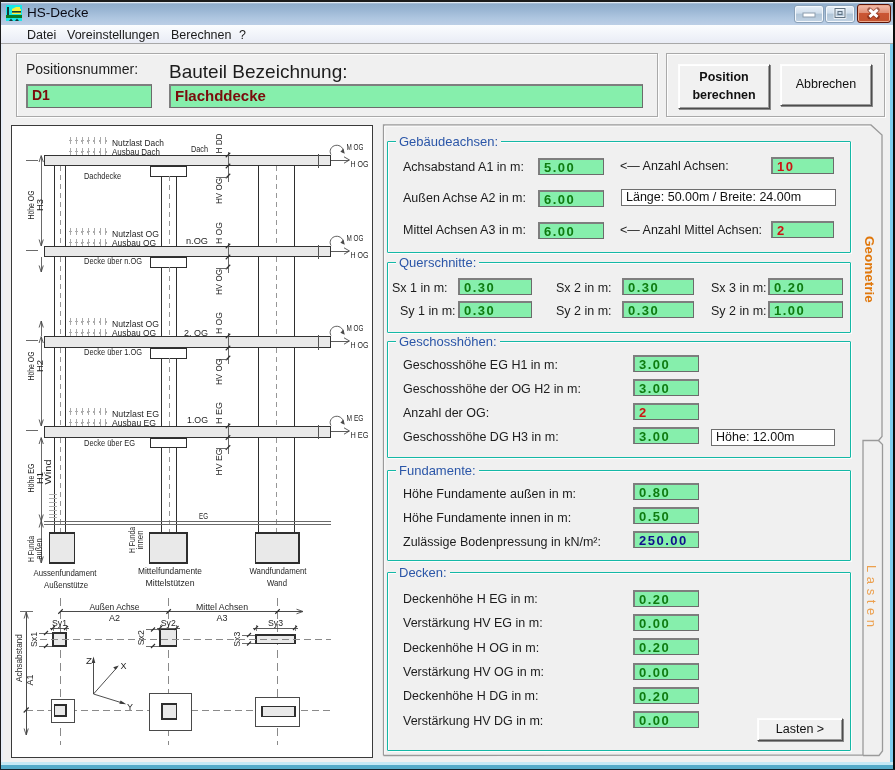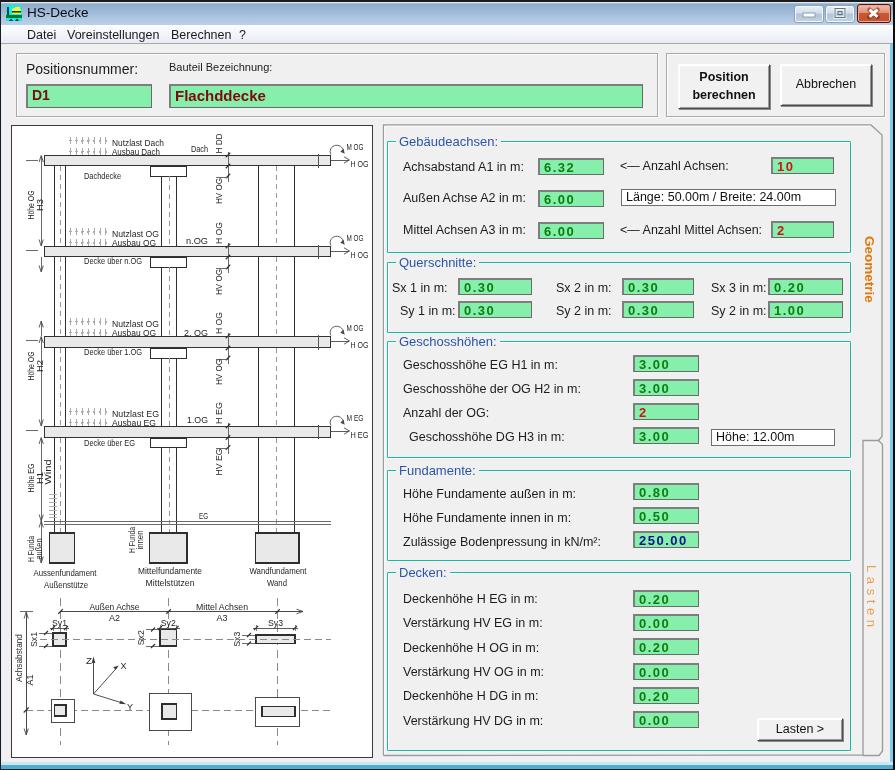--- a/index.html
+++ b/index.html
@@ -87,21 +87,21 @@
 <div class="abs" id="frame-bot1"></div>
 <div class="abs" id="frame-bot2"></div>
 <div class="abs" id="frame-bot3"></div>
 
 <div class="abs etched" id="toppanelL"></div>
 <div class="abs etched" id="toppanelR"></div>
 <div class="lbl" style="left:26px;top:61px;font-size:14px;">Positionsnummer:</div>
 <div class="edit" style="left:26px;top:84px;width:123px;height:21px;">
     <span style="font-size:14px;font-weight:bold;color:#7a0c0c;">D1</span>
   </div>
-<div class="lbl" style="left:169px;top:61px;font-size:11px;text-align:right;">Bauteil Bezeichnung:</div>
+<div class="lbl" style="left:169px;top:61px;font-size:19px;text-align:right;">Bauteil Bezeichnung:</div>
 <div class="edit" style="left:169px;top:84px;width:471px;height:21px;">
     <span style="font-size:15px;font-weight:bold;color:#7a0c0c;">Flachddecke</span>
   </div>
 <div class="btn" style="left:678px;top:64px;width:90px;height:40px;font-size:12.5px;font-weight:bold;line-height:1.45;padding-top:3px;">Position<br>berechnen</div>
 <div class="btn" style="left:780px;top:64px;width:90px;height:40px;font-size:12.5px;line-height:38px;">Abbrechen</div>
 
 <svg class="abs" style="left:380px;top:120px;" width="515" height="645">
  <g fill="none" stroke="#9a9a9a" stroke-width="1.3">
   <path d="M3.5 635.5 L3.5 5 L491 5 L502 15 L502 316.5 L498.5 320.5 L483 320.5 L483 635 L3.5 635.5"></path>
   <path d="M498.5 320.5 L502.5 324.5 L502.5 631 L499 635.5 L483 635.5"></path>
@@ -124,21 +124,21 @@
   </div>
 <div class="group" style="top:470px;height:89px;">
     <span class="gtitle">Fundamente:</span>
   </div>
 <div class="group" style="top:572px;height:177px;">
     <span class="gtitle">Decken:</span>
   </div>
 
 <div class="lbl" style="left:403px;top:160px;">Achsabstand A1 in m:</div>
 <div class="edit" style="left:538px;top:158px;width:63px;height:14px;">
-    <span class="val green" style="top:0;">6.32</span>
+    <span class="val green" style="top:0;">5.00</span>
   </div>
 <div class="lbl" style="left:620px;top:159px;">&lt;— Anzahl Achsen:</div>
 <div class="edit" style="left:771px;top:157px;width:60px;height:14px;">
     <span class="val red" style="top:0;">10</span>
   </div>
 <div class="lbl" style="left:403px;top:191px;">Außen Achse A2 in m:</div>
 <div class="edit" style="left:538px;top:190px;width:63px;height:14px;">
     <span class="val green" style="top:0;">6.00</span>
   </div>
 <div class="panelbox" style="left:621px;top:189px;width:213px;height:15px;">
@@ -183,21 +183,21 @@
     <span class="val green" style="top:0;">3.00</span>
   </div>
 <div class="lbl" style="left:403px;top:382px;">Geschosshöhe der OG H2 in m:</div>
 <div class="edit" style="left:633px;top:379px;width:63px;height:14px;">
     <span class="val green" style="top:0;">3.00</span>
   </div>
 <div class="lbl" style="left:403px;top:406px;">Anzahl der OG:</div>
 <div class="edit" style="left:633px;top:403px;width:63px;height:14px;">
     <span class="val red" style="top:0;">2</span>
   </div>
-<div class="lbl" style="left:403px;top:430px;margin-left:6px;">Geschosshöhe DG H3 in m:</div>
+<div class="lbl" style="left:403px;top:430px;">Geschosshöhe DG H3 in m:</div>
 <div class="edit" style="left:633px;top:427px;width:63px;height:14px;">
     <span class="val green" style="top:0;">3.00</span>
   </div>
 <div class="panelbox" style="left:711px;top:429px;width:122px;height:15px;">
     <span style="position:absolute;left:4px;top:0;">Höhe: 12.00m</span>
   </div>
 
 <div class="lbl" style="left:403px;top:487px;">Höhe Fundamente außen in m:</div>
 <div class="edit" style="left:633px;top:483px;width:63px;height:14px;">
     <span class="val green" style="top:0;">0.80</span>

